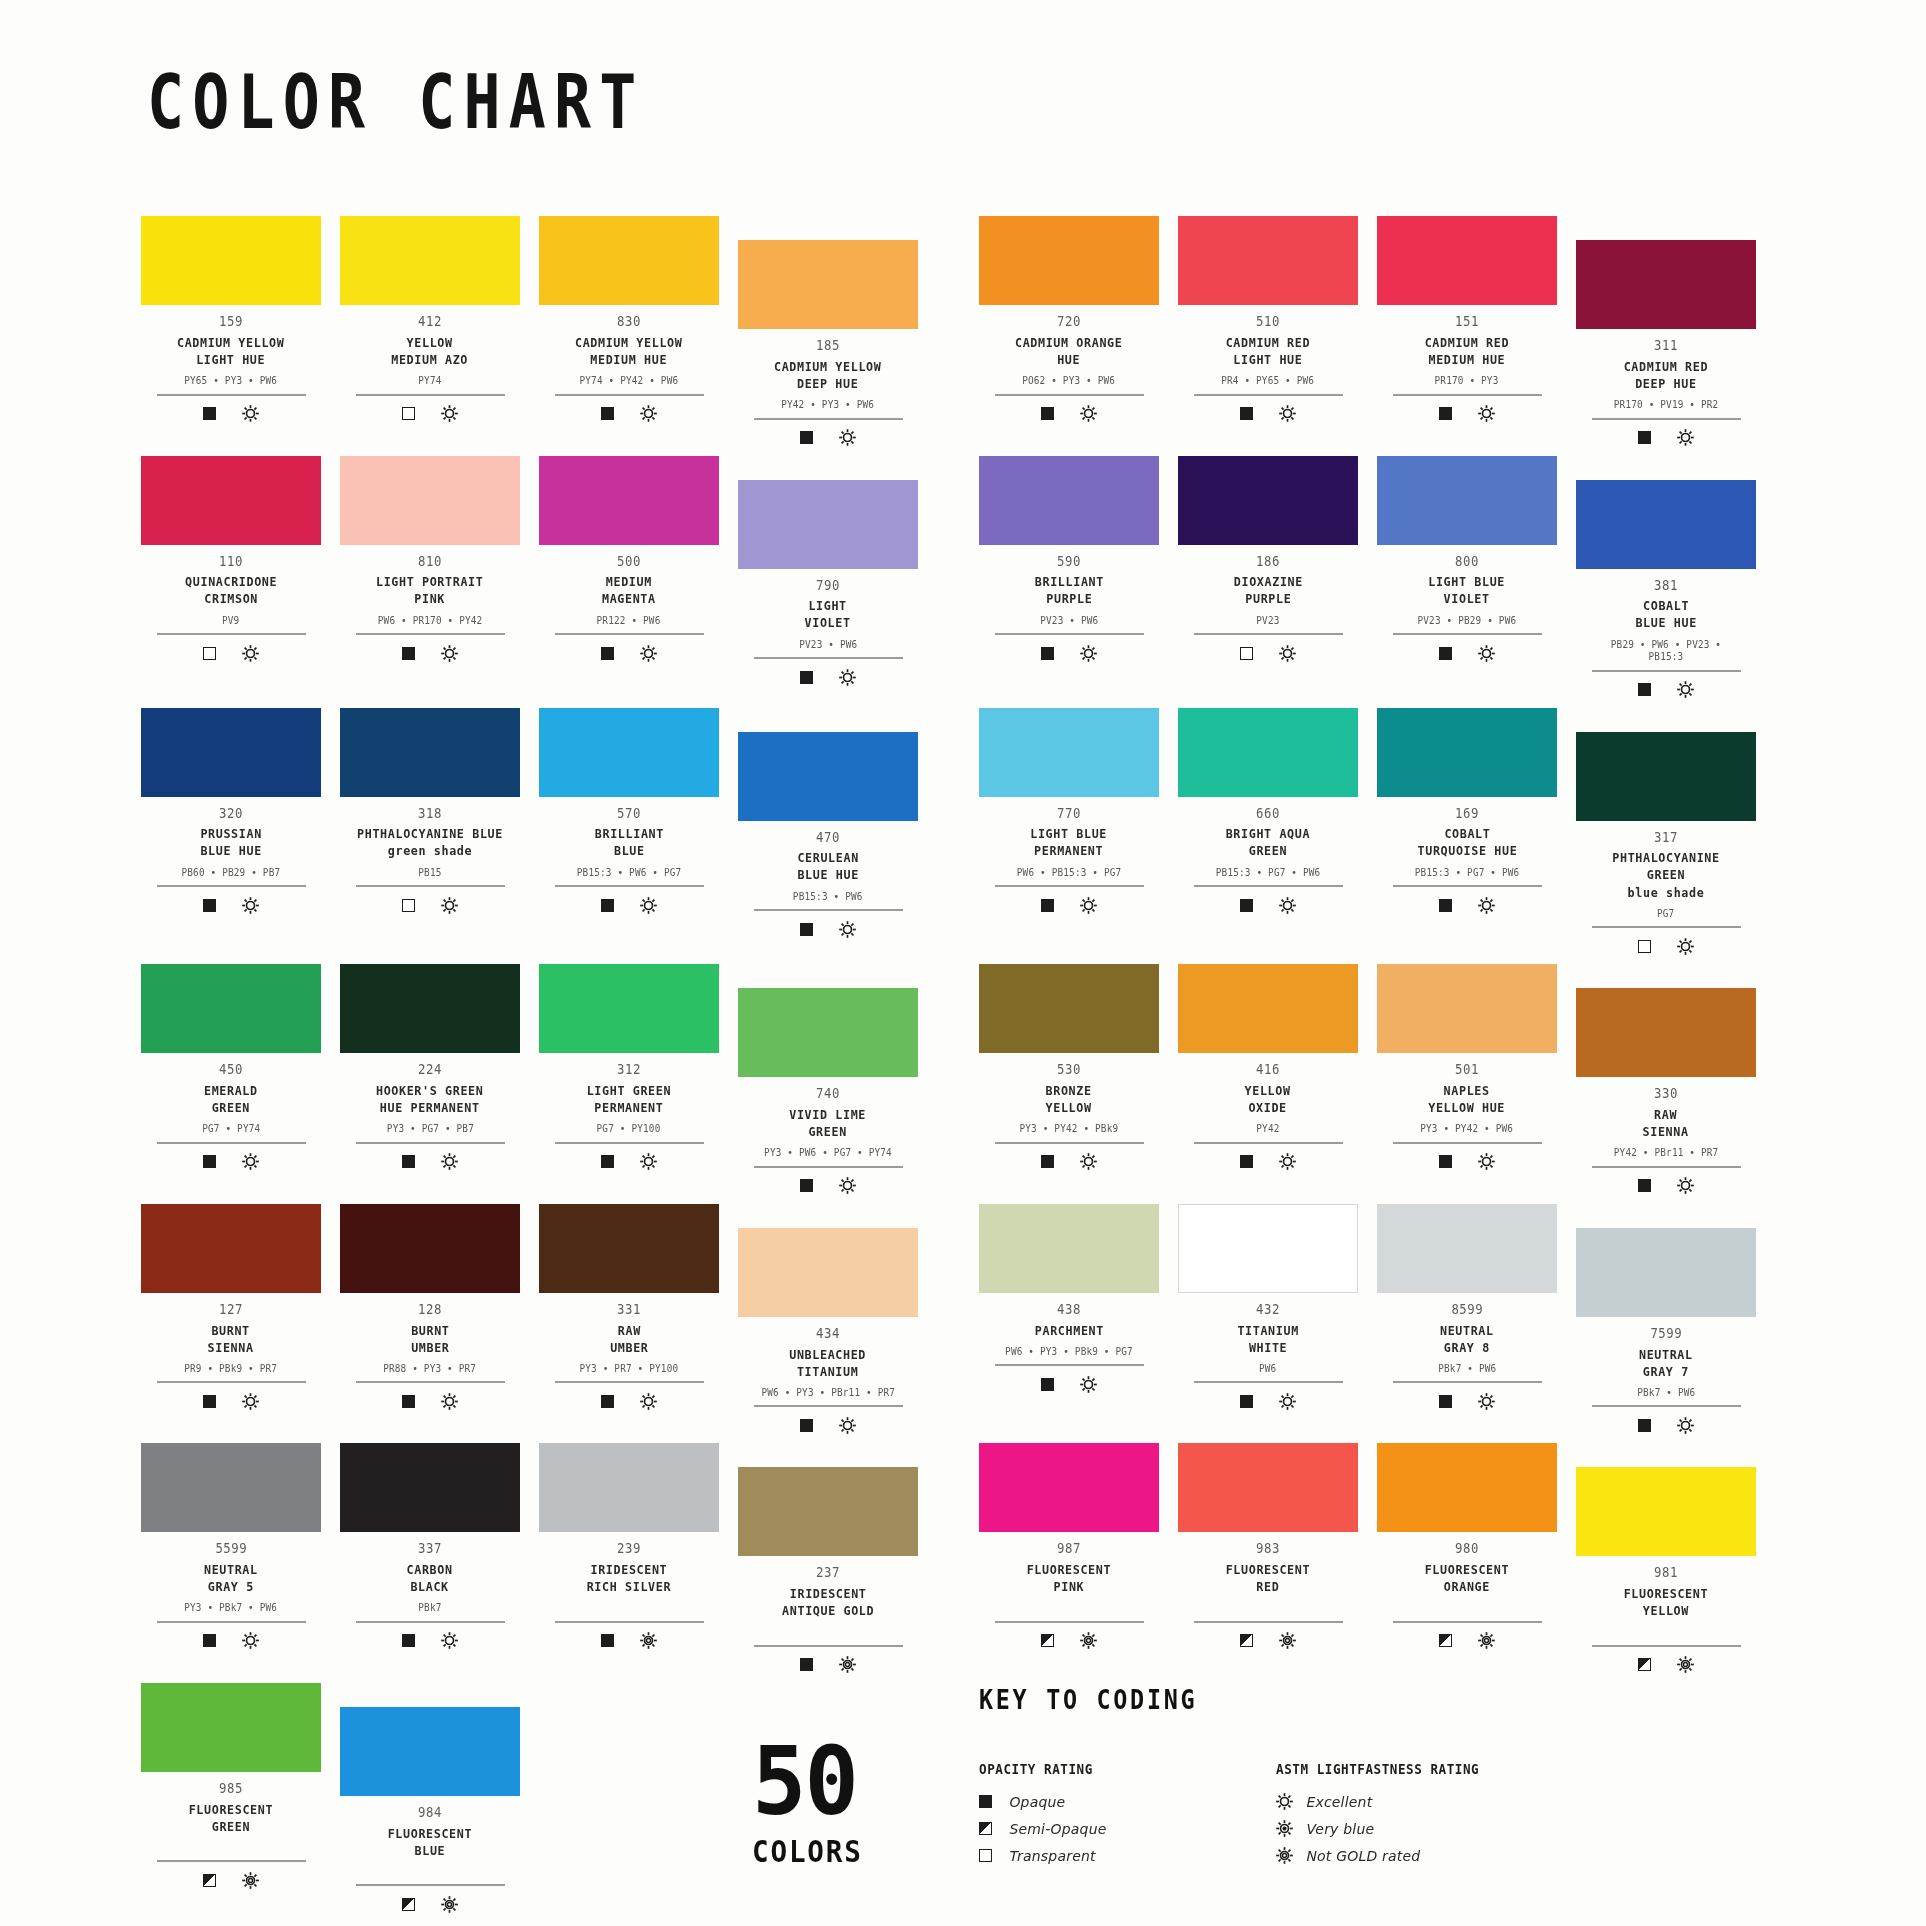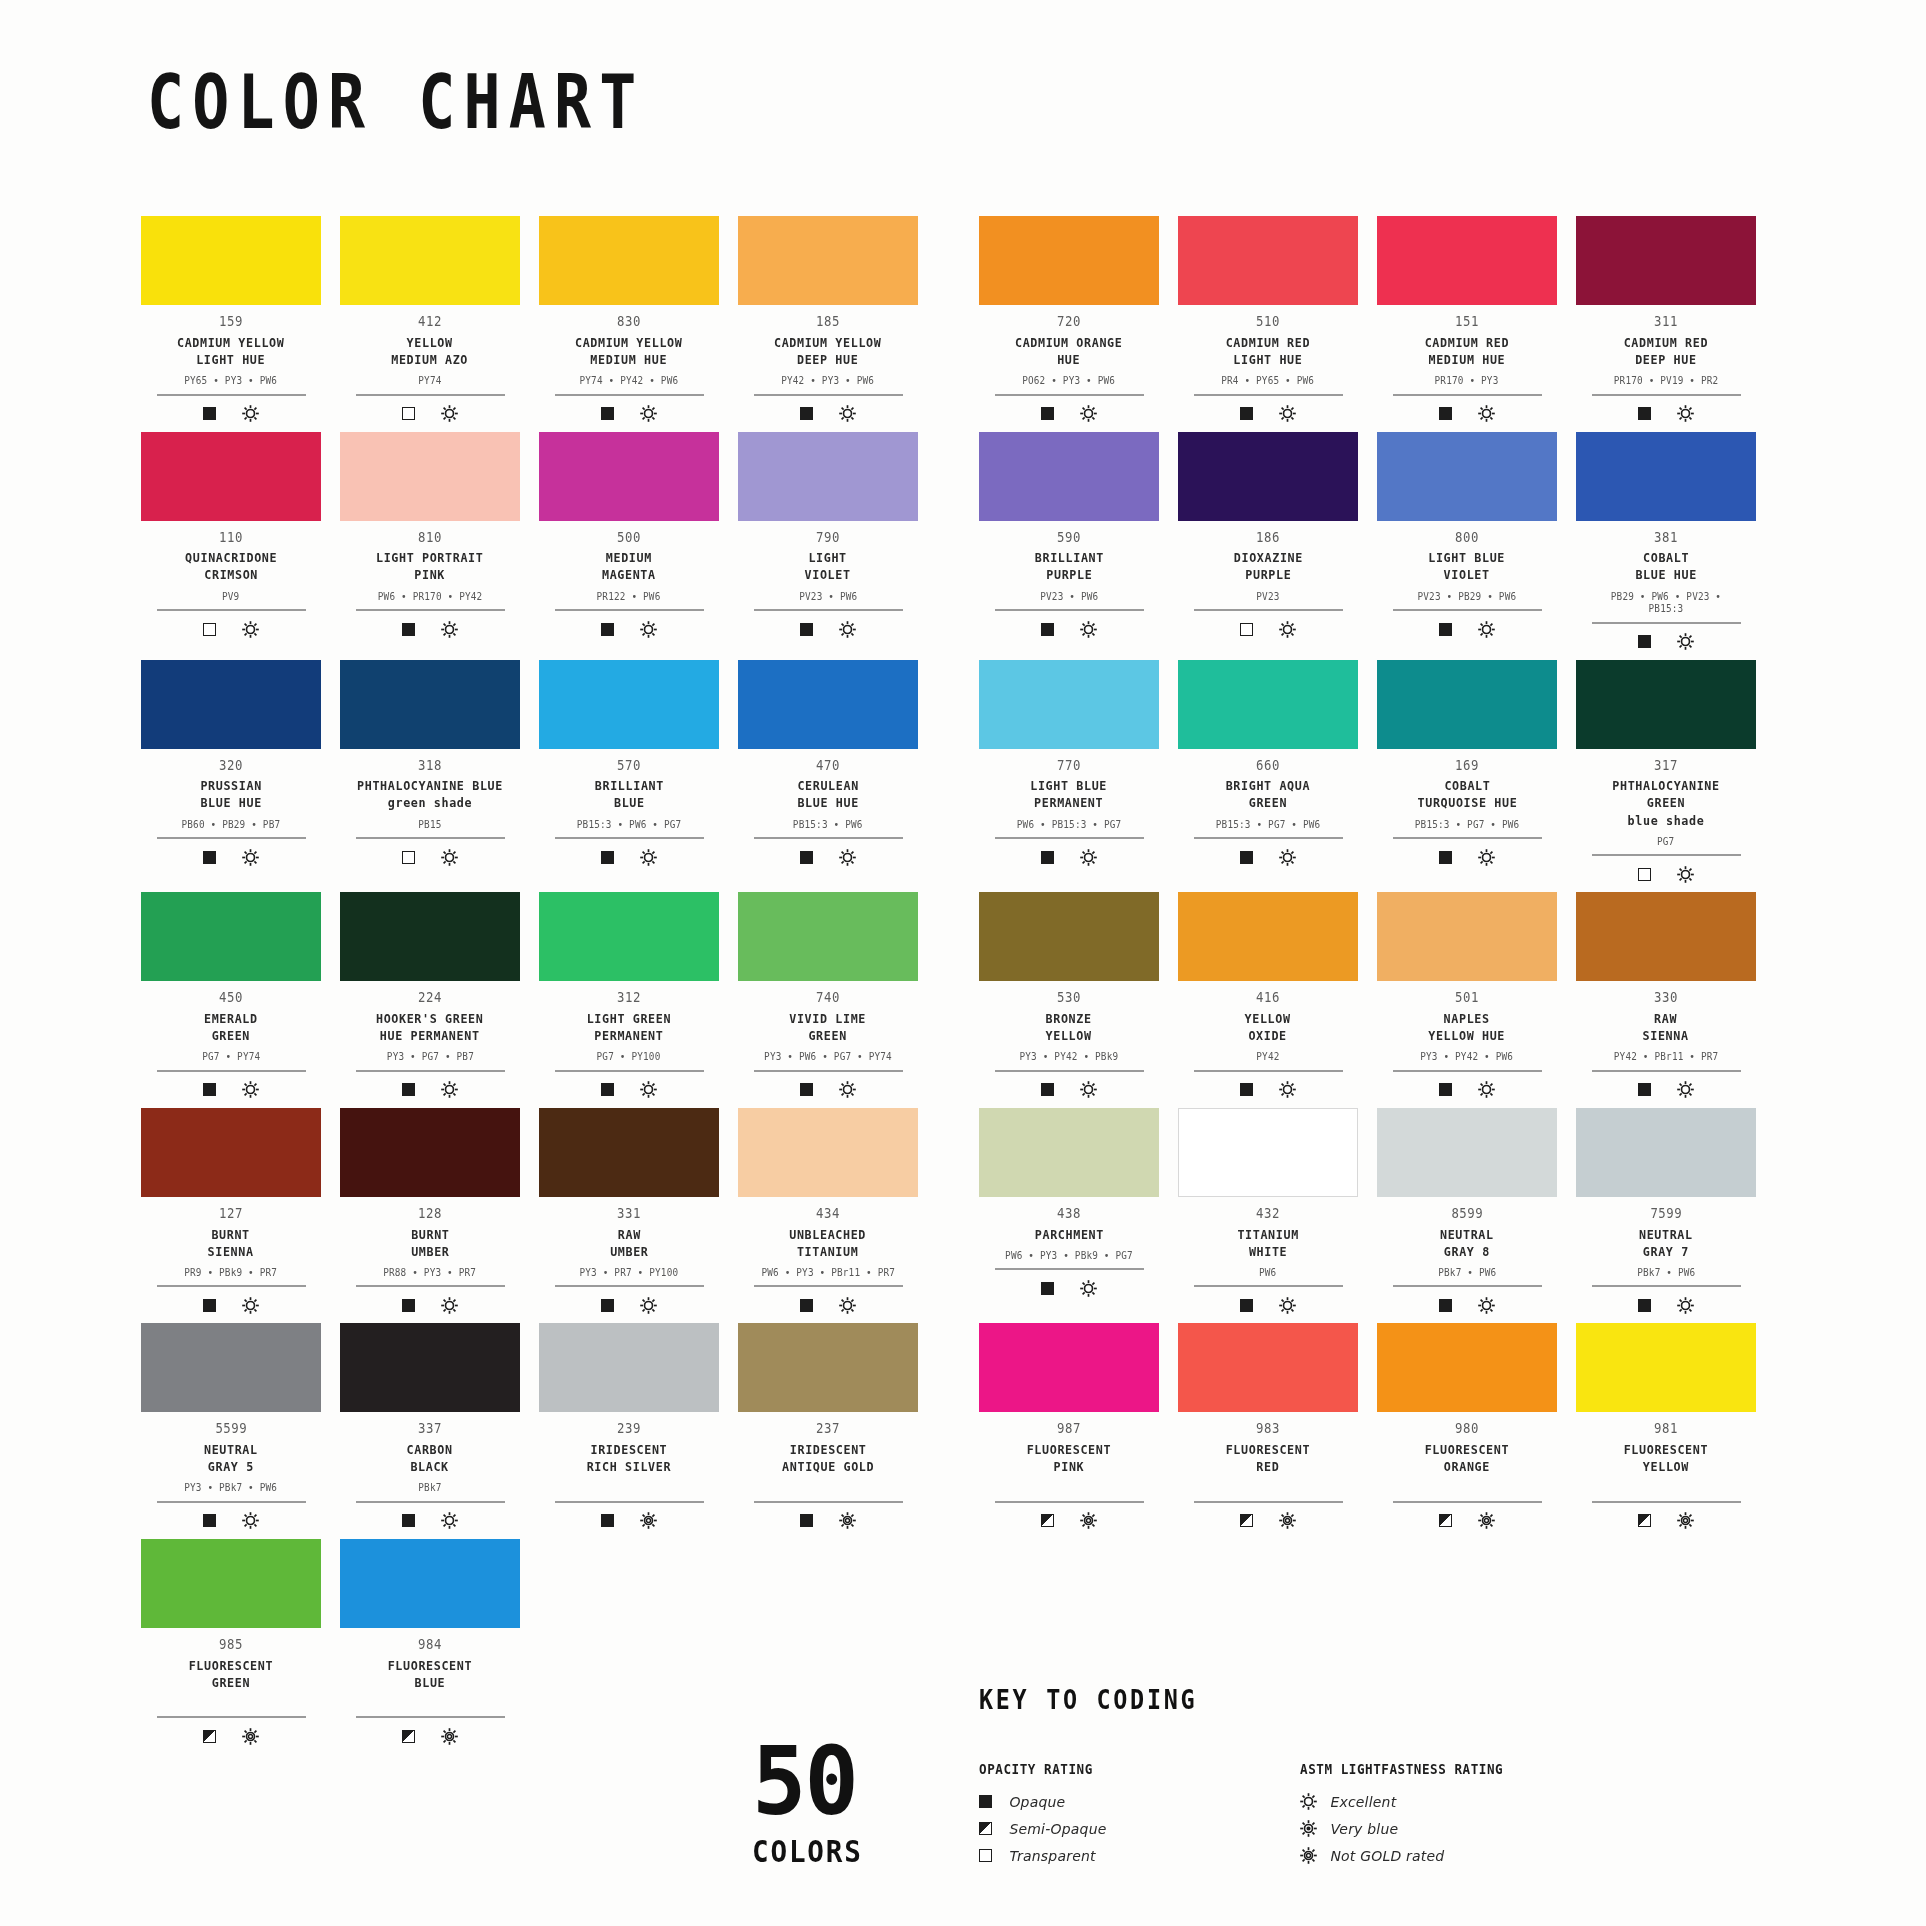--- a/index.html
+++ b/index.html
@@ -45,21 +45,21 @@
   }
   .halfblock{display:flex;}
   .halfblock.left{margin-right:61px;}
   .cell{
     width:180px;
     margin-right:19px;
     display:flex;
     flex-direction:column;
     align-items:center;
   }
-  .cell.last{margin-right:0;}
+  .cell.last{margin-right:0;margin-top:24px;}
   .swatch{
     width:180px;
     height:89px;
     box-sizing:border-box;
   }
   .swatch.bordered{border:1px solid #d8d8d8;}
   .meta{
     width:164px;
     display:flex;
     flex-direction:column;
@@ -153,21 +153,21 @@
   #keytitle{
     font-family:"DejaVu Sans Mono", monospace;
     font-weight:700;
     font-size:26px;
     letter-spacing:3px;
     color:#111;
     transform:scaleX(0.9);
     transform-origin:left top;
     white-space:nowrap;
   }
-  #keycols{display:flex;margin-top:46px;gap:24px;}
+  #keycols{display:flex;margin-top:46px;}
   .keycol{width:297px;}
   .keyhead{
     font-family:"DejaVu Sans Mono", monospace;
     font-weight:700;
     font-size:14px;
     letter-spacing:0.6px;
     color:#1d1d1d;
     margin-bottom:11px;
     transform:scaleX(0.9);
     transform-origin:left top;

